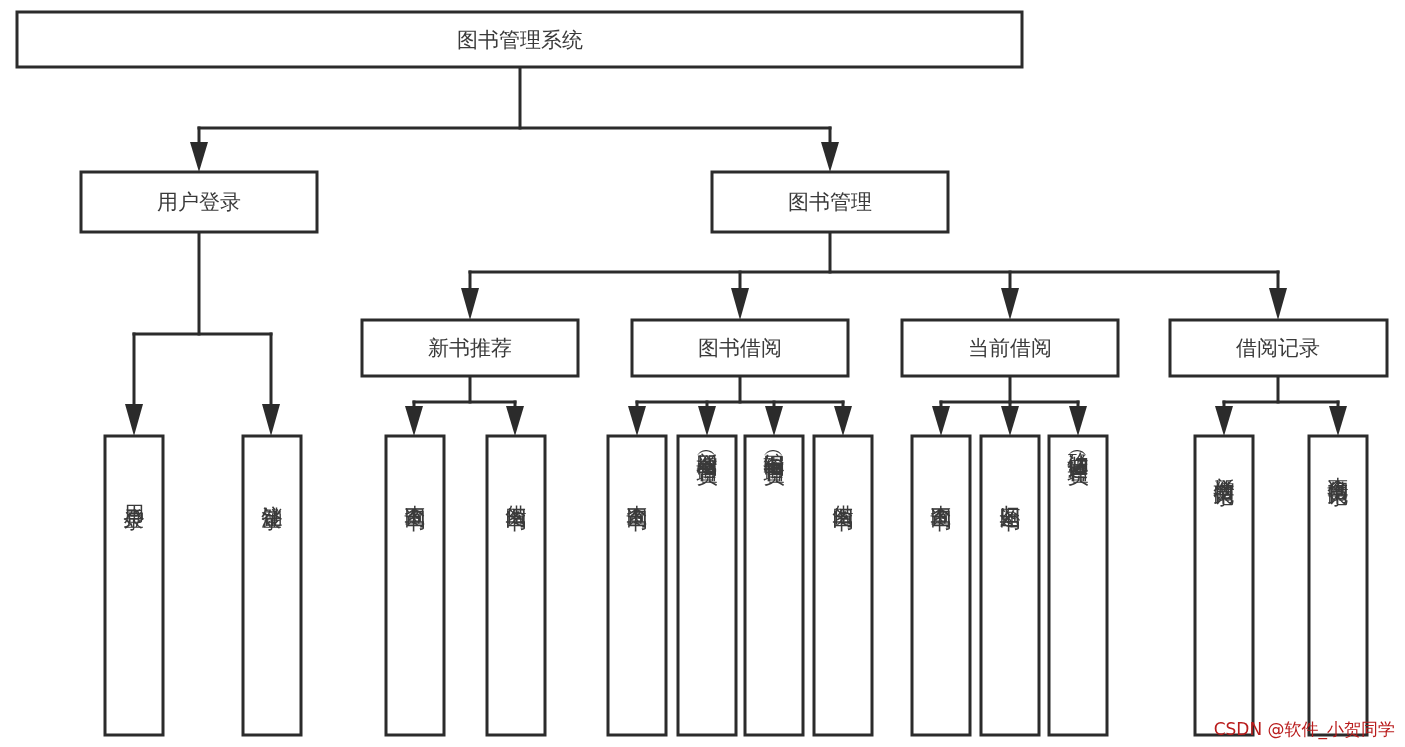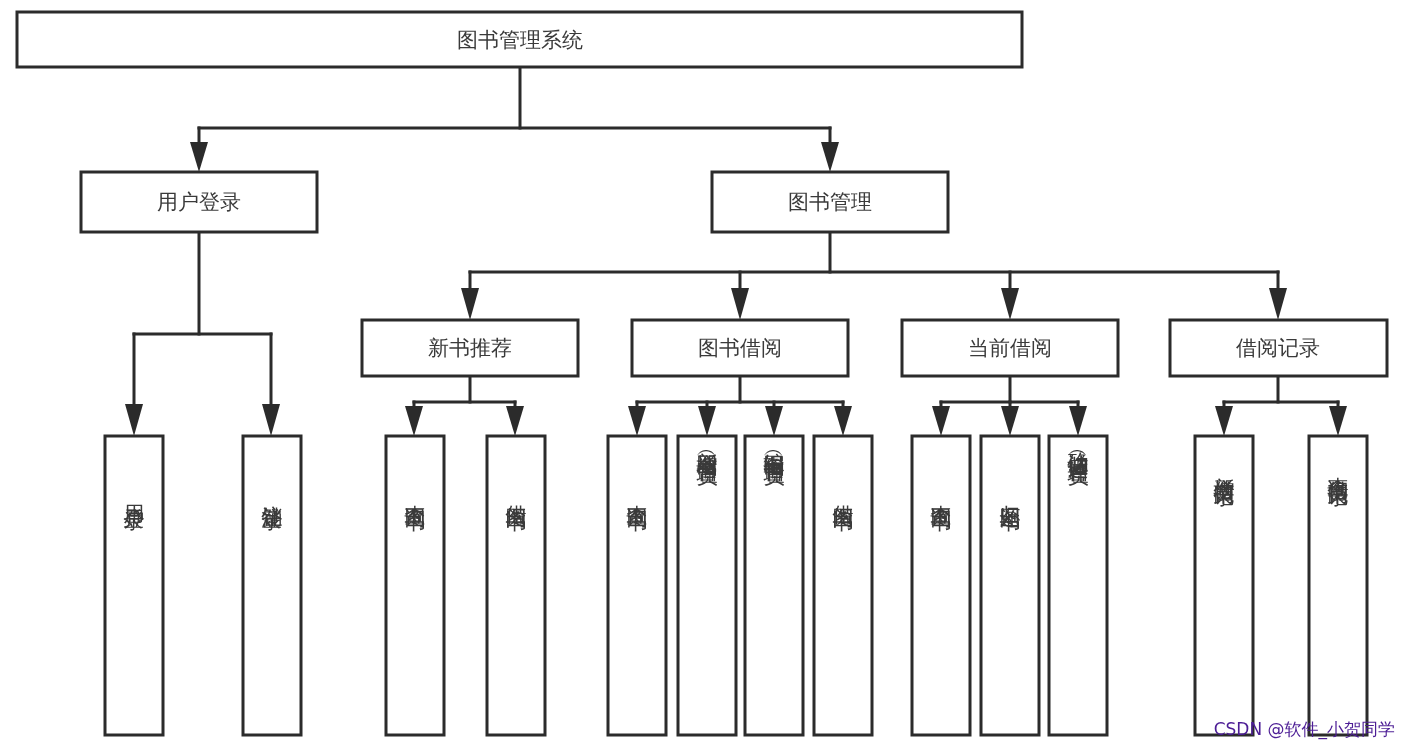--- a/index.html
+++ b/index.html
@@ -56,21 +56,21 @@
     text-orientation: upright;
     text-anchor: middle;
     letter-spacing: 2px;
   }
   .watermark {
     position: absolute;
     right: 10px;
     bottom: 6px;
     font-family: "DejaVu Sans", "Liberation Sans", sans-serif;
     font-size: 17px;
-    color: #4c1d95;
+    color: #b91c1c;
     white-space: nowrap;
     pointer-events: none;
     user-select: none;
   }
 </style>
 </head>
 <body>
 
 <div id="diagram-root">
 

